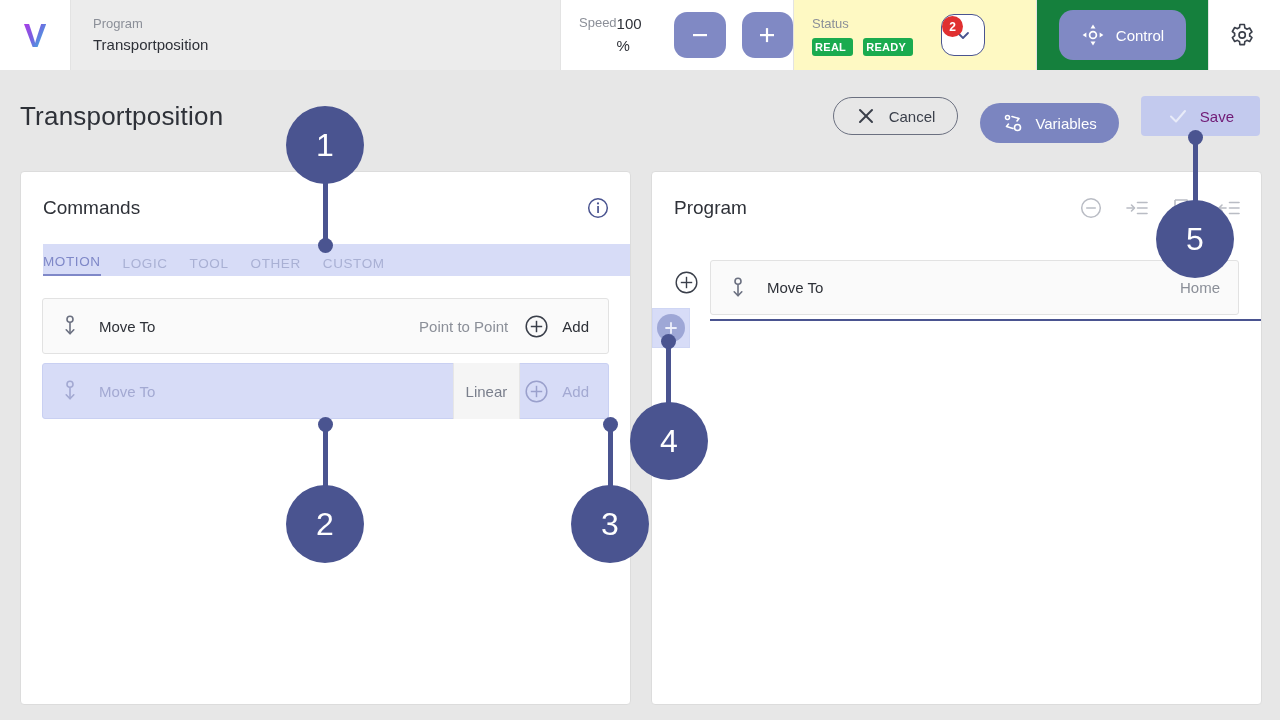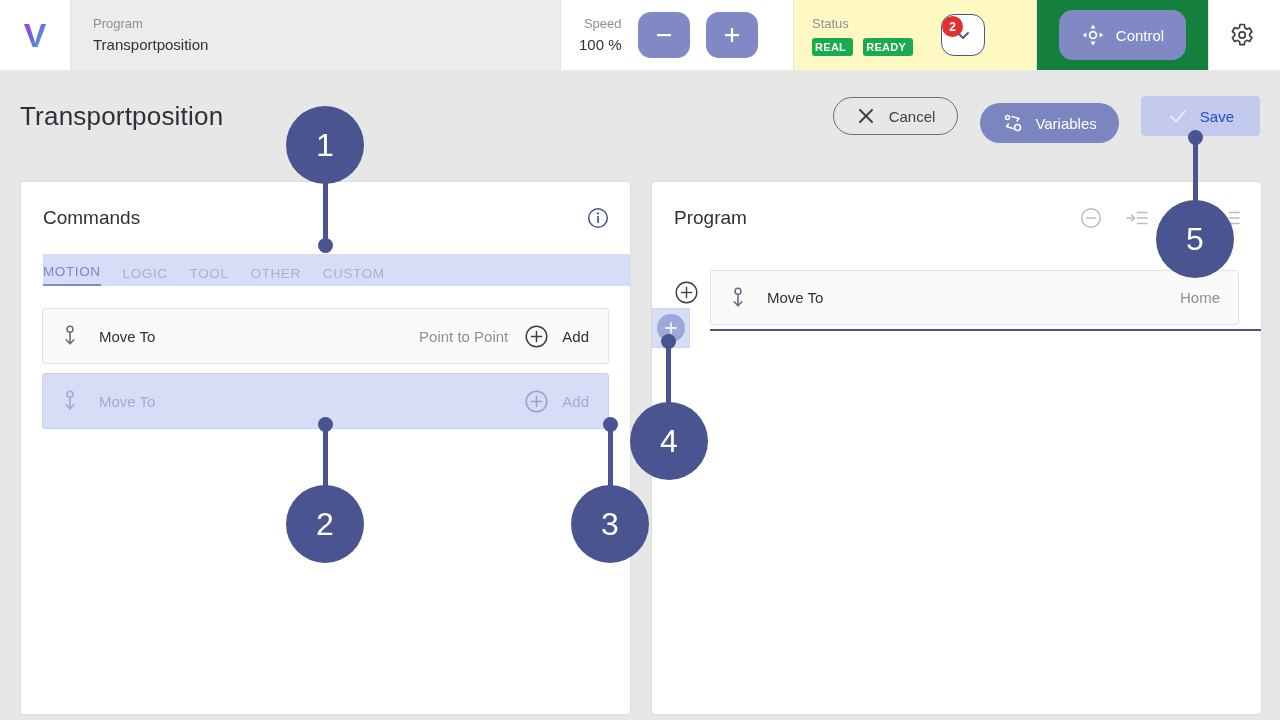--- a/index.html
+++ b/index.html
@@ -42,21 +42,21 @@
     width: 490px; background: #ececec;
     padding-left: 22px;
     flex-direction: column; align-items: flex-start; justify-content: center;
   }
   .lbl-small { font-size: 13px; color: #8b8f98; line-height: 1.5; }
   .lbl-value { font-size: 15px; color: #2e3138; line-height: 1.5; }
   .seg-speed {
     width: 233px; background: #fff;
     padding-left: 18px; gap: 16px;
   }
-  .speed-texts { display: flex; flex-direction: column; align-items: flex-end; }
+  .speed-texts { display: flex; flex-direction: row; }
   .rbtn {
     width: 52px; height: 46px; border-radius: 13px;
     background: #8089c4; border: none;
     display: flex; align-items: center; justify-content: center;
     cursor: pointer;
   }
   .rbtn svg { display: block; }
   .seg-status {
     width: 243px; background: #fef9c3;
     padding-left: 18px; gap: 10px;
@@ -127,28 +127,28 @@
     border: none; border-radius: 20px;
     background: #7b85c0; color: #fff;
     font-size: 15px; cursor: pointer;
     font-family: "Liberation Sans", sans-serif;
     margin-top: 14px;
   }
   .btn-disabled {
     display: flex; align-items: center; gap: 11px;
     height: 40px; padding: 0 26px;
     border: none; border-radius: 4px;
-    background: #c3caee; color: #1d4ed8;
+    background: #c3caee; color: #701a75;
     font-size: 15px; cursor: default;
     font-family: "Liberation Sans", sans-serif;
   }
 
   
   .panel {
-    position: absolute; top: 181px;
+    position: absolute; top: 171px;
     background: #fff; border: 1px solid #dcdcdc;
     border-radius: 4px; overflow: hidden;
   }
   .panel-left  { left: 20px;  width: 611px; height: 534px; }
   .panel-right { left: 651px; width: 611px; height: 534px; }
   .panel-hdr {
     height: 72px; display: flex; align-items: center;
     padding: 0 20px 0 22px;
   }
   .panel-title { font-size: 19px; color: #2e3138; }
@@ -384,20 +384,21 @@
       </div>
 
       <div class="cmd-row hl">
         <svg class="icon" width="18" height="22" viewBox="0 0 18 22">
           <circle cx="9" cy="4.2" r="3" fill="none" stroke="#a3a9d2" stroke-width="1.6"></circle>
           <line x1="9" y1="7.3" x2="9" y2="18.5" stroke="#a3a9d2" stroke-width="1.6"></line>
           <polyline points="5.2,14.8 9,18.8 12.8,14.8" fill="none" stroke="#a3a9d2" stroke-width="1.6" stroke-linecap="round" stroke-linejoin="round"></polyline>
         </svg>
         <span class="cmd-name">Move To</span>
         <div class="cmd-right">
+          <span class="cmd-mode">Linear</span>
           <div class="cmd-add">
             <svg class="icon" width="25" height="25" viewBox="0 0 25 25">
               <circle cx="12.5" cy="12.5" r="10.3" fill="none" stroke="#9aa0cc" stroke-width="1.5"></circle>
               <line x1="6.8" y1="12.5" x2="18.2" y2="12.5" stroke="#9aa0cc" stroke-width="1.5"></line>
               <line x1="12.5" y1="6.8" x2="12.5" y2="18.2" stroke="#9aa0cc" stroke-width="1.5"></line>
             </svg>
             <span>Add</span>
           </div>
         </div>
       </div>

